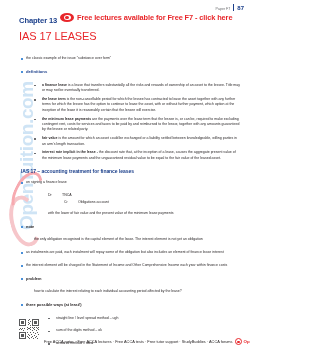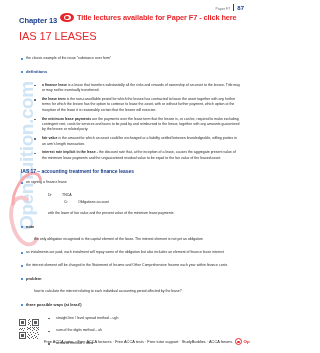--- a/index.html
+++ b/index.html
@@ -326,21 +326,21 @@
 </div>
 
 <div class="page-num">
   <span class="pn-label">Paper F7</span>
   <span class="pn-rule"></span>
   <span class="pn-value">87</span>
 </div>
 
 <a class="banner">
   <span class="banner-logo"></span>
-  <span class="banner-text">Title lectures available for Paper F7 - click here</span>
+  <span class="banner-text">Free lectures available for Free F7 - click here</span>
 </a>
 
 <div class="chapter-label">Chapter 13</div>
 <div class="chapter-title">IAS 17 LEASES</div>
 
 <div class="content">
 
   <div class="row">
     <span class="bullet b1">
         <i></i>

